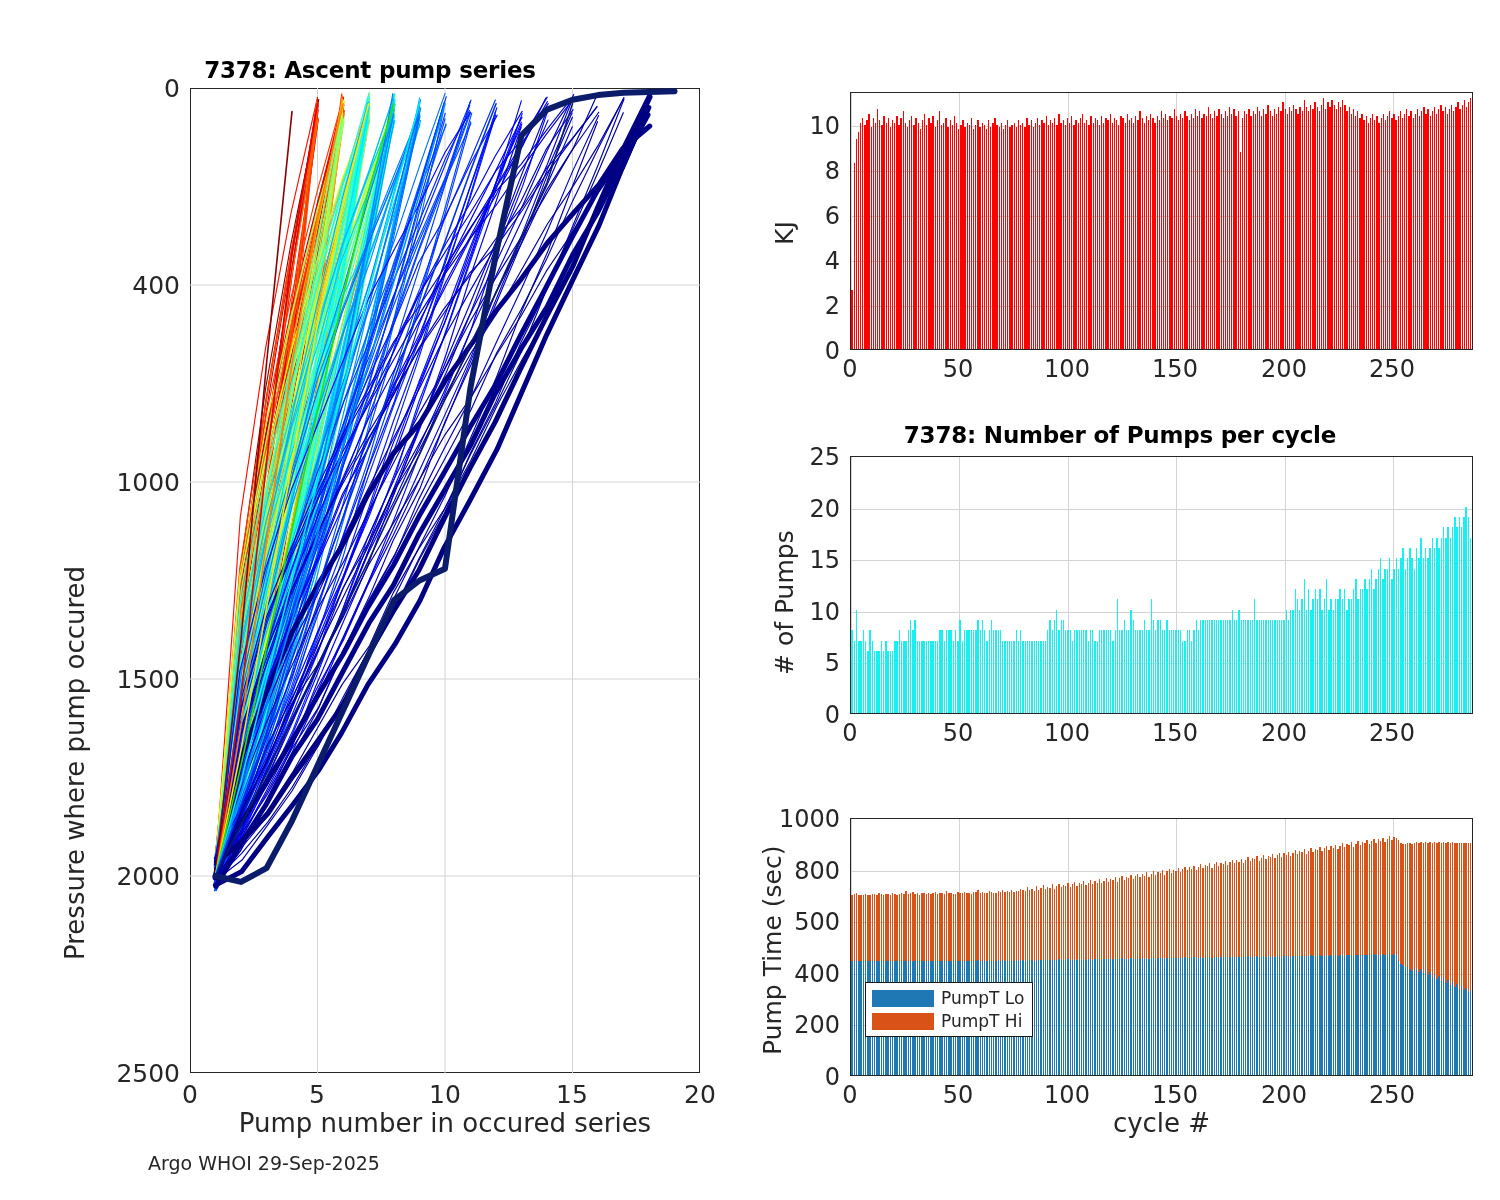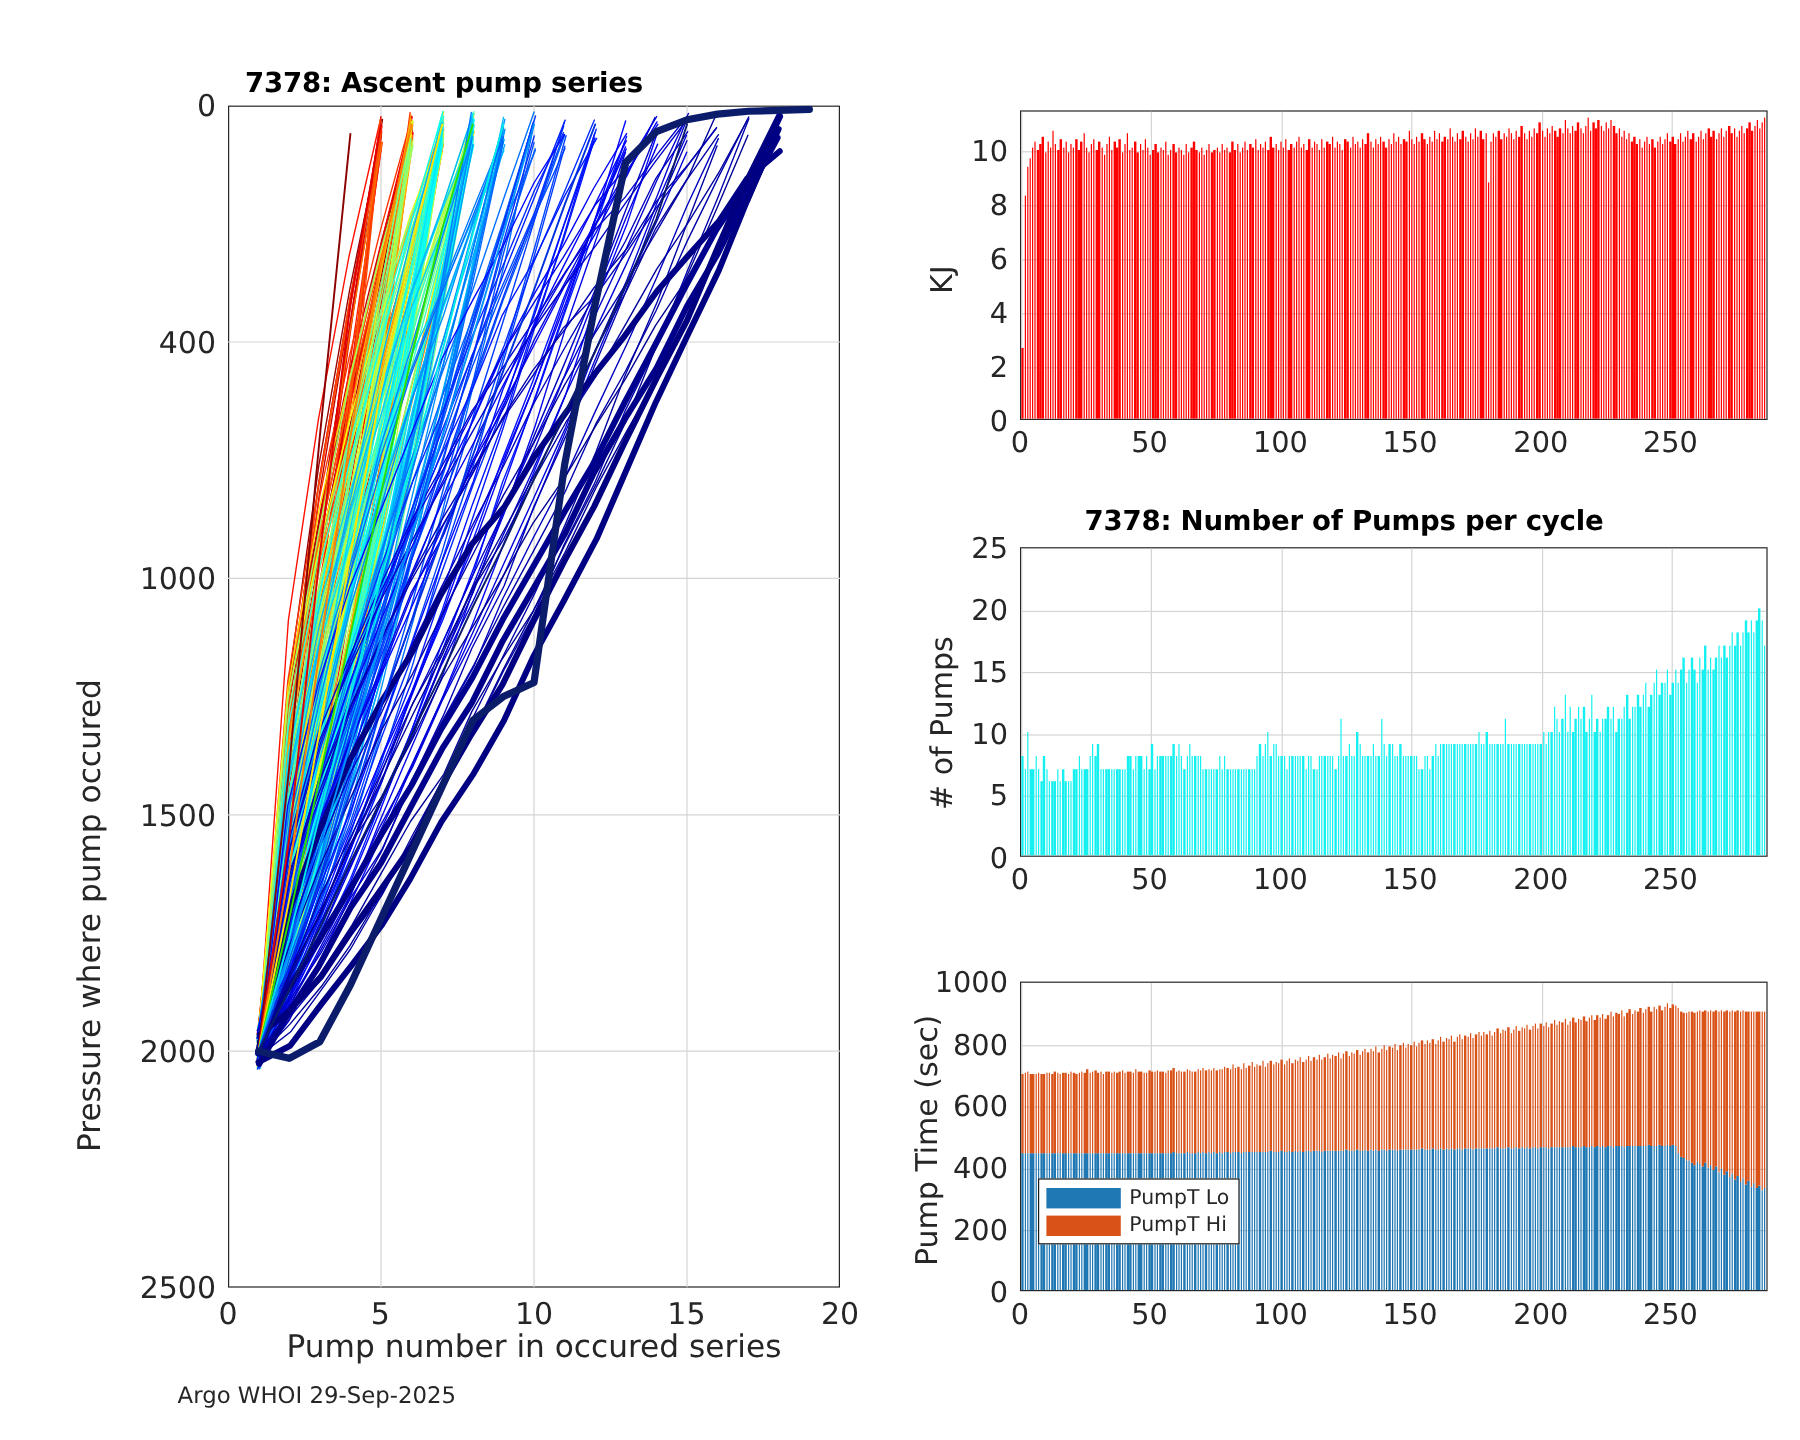--- a/index.html
+++ b/index.html
@@ -1583,29 +1583,30 @@
         <div class="legrow">
           <span class="legswatch" id="leg-hi" style="background: rgb(217, 83, 25);"></span>
           <span class="legtext">PumpT Hi</span>
         </div>
       </div>
     </div>
 
     <div class="ytick" style="left:20px;top:303px;width:80px;font-size:24px;">0</div>
     <div class="ytick" style="left:20px;top:251px;width:80px;font-size:24px;">200</div>
     <div class="ytick" style="left:20px;top:200px;width:80px;font-size:24px;">400</div>
-    <div class="ytick" style="left:20px;top:148px;width:80px;font-size:24px;">600</div>
+    <div class="ytick" style="left:20px;top:148px;width:80px;font-size:24px;">500</div>
     <div class="ytick" style="left:20px;top:97px;width:80px;font-size:24px;">800</div>
     <div class="ytick" style="left:20px;top:45px;width:80px;font-size:24px;">1000</div>
 
     <div class="xtick" style="left:85px;top:321px;width:50px;font-size:24px;">0</div>
     <div class="xtick" style="left:193px;top:321px;width:50px;font-size:24px;">50</div>
     <div class="xtick" style="left:302px;top:321px;width:50px;font-size:24px;">100</div>
     <div class="xtick" style="left:410px;top:321px;width:50px;font-size:24px;">150</div>
     <div class="xtick" style="left:519px;top:321px;width:50px;font-size:24px;">200</div>
     <div class="xtick" style="left:627px;top:321px;width:50px;font-size:24px;">250</div>
 
+    <div class="axlabel" style="left:110px;top:348px;width:623px;text-align:center;font-size:26px;">cycle #</div>
     <div class="axlabel rot" style="left:18px;top:295px;font-size:25px;">Pump Time (sec)</div>
   </div>
 
   <div class="footer" style="left:148px;top:1152px;font-size:19px;">Argo WHOI 29-Sep-2025</div>
 
 </div>
 
 </body></html>

